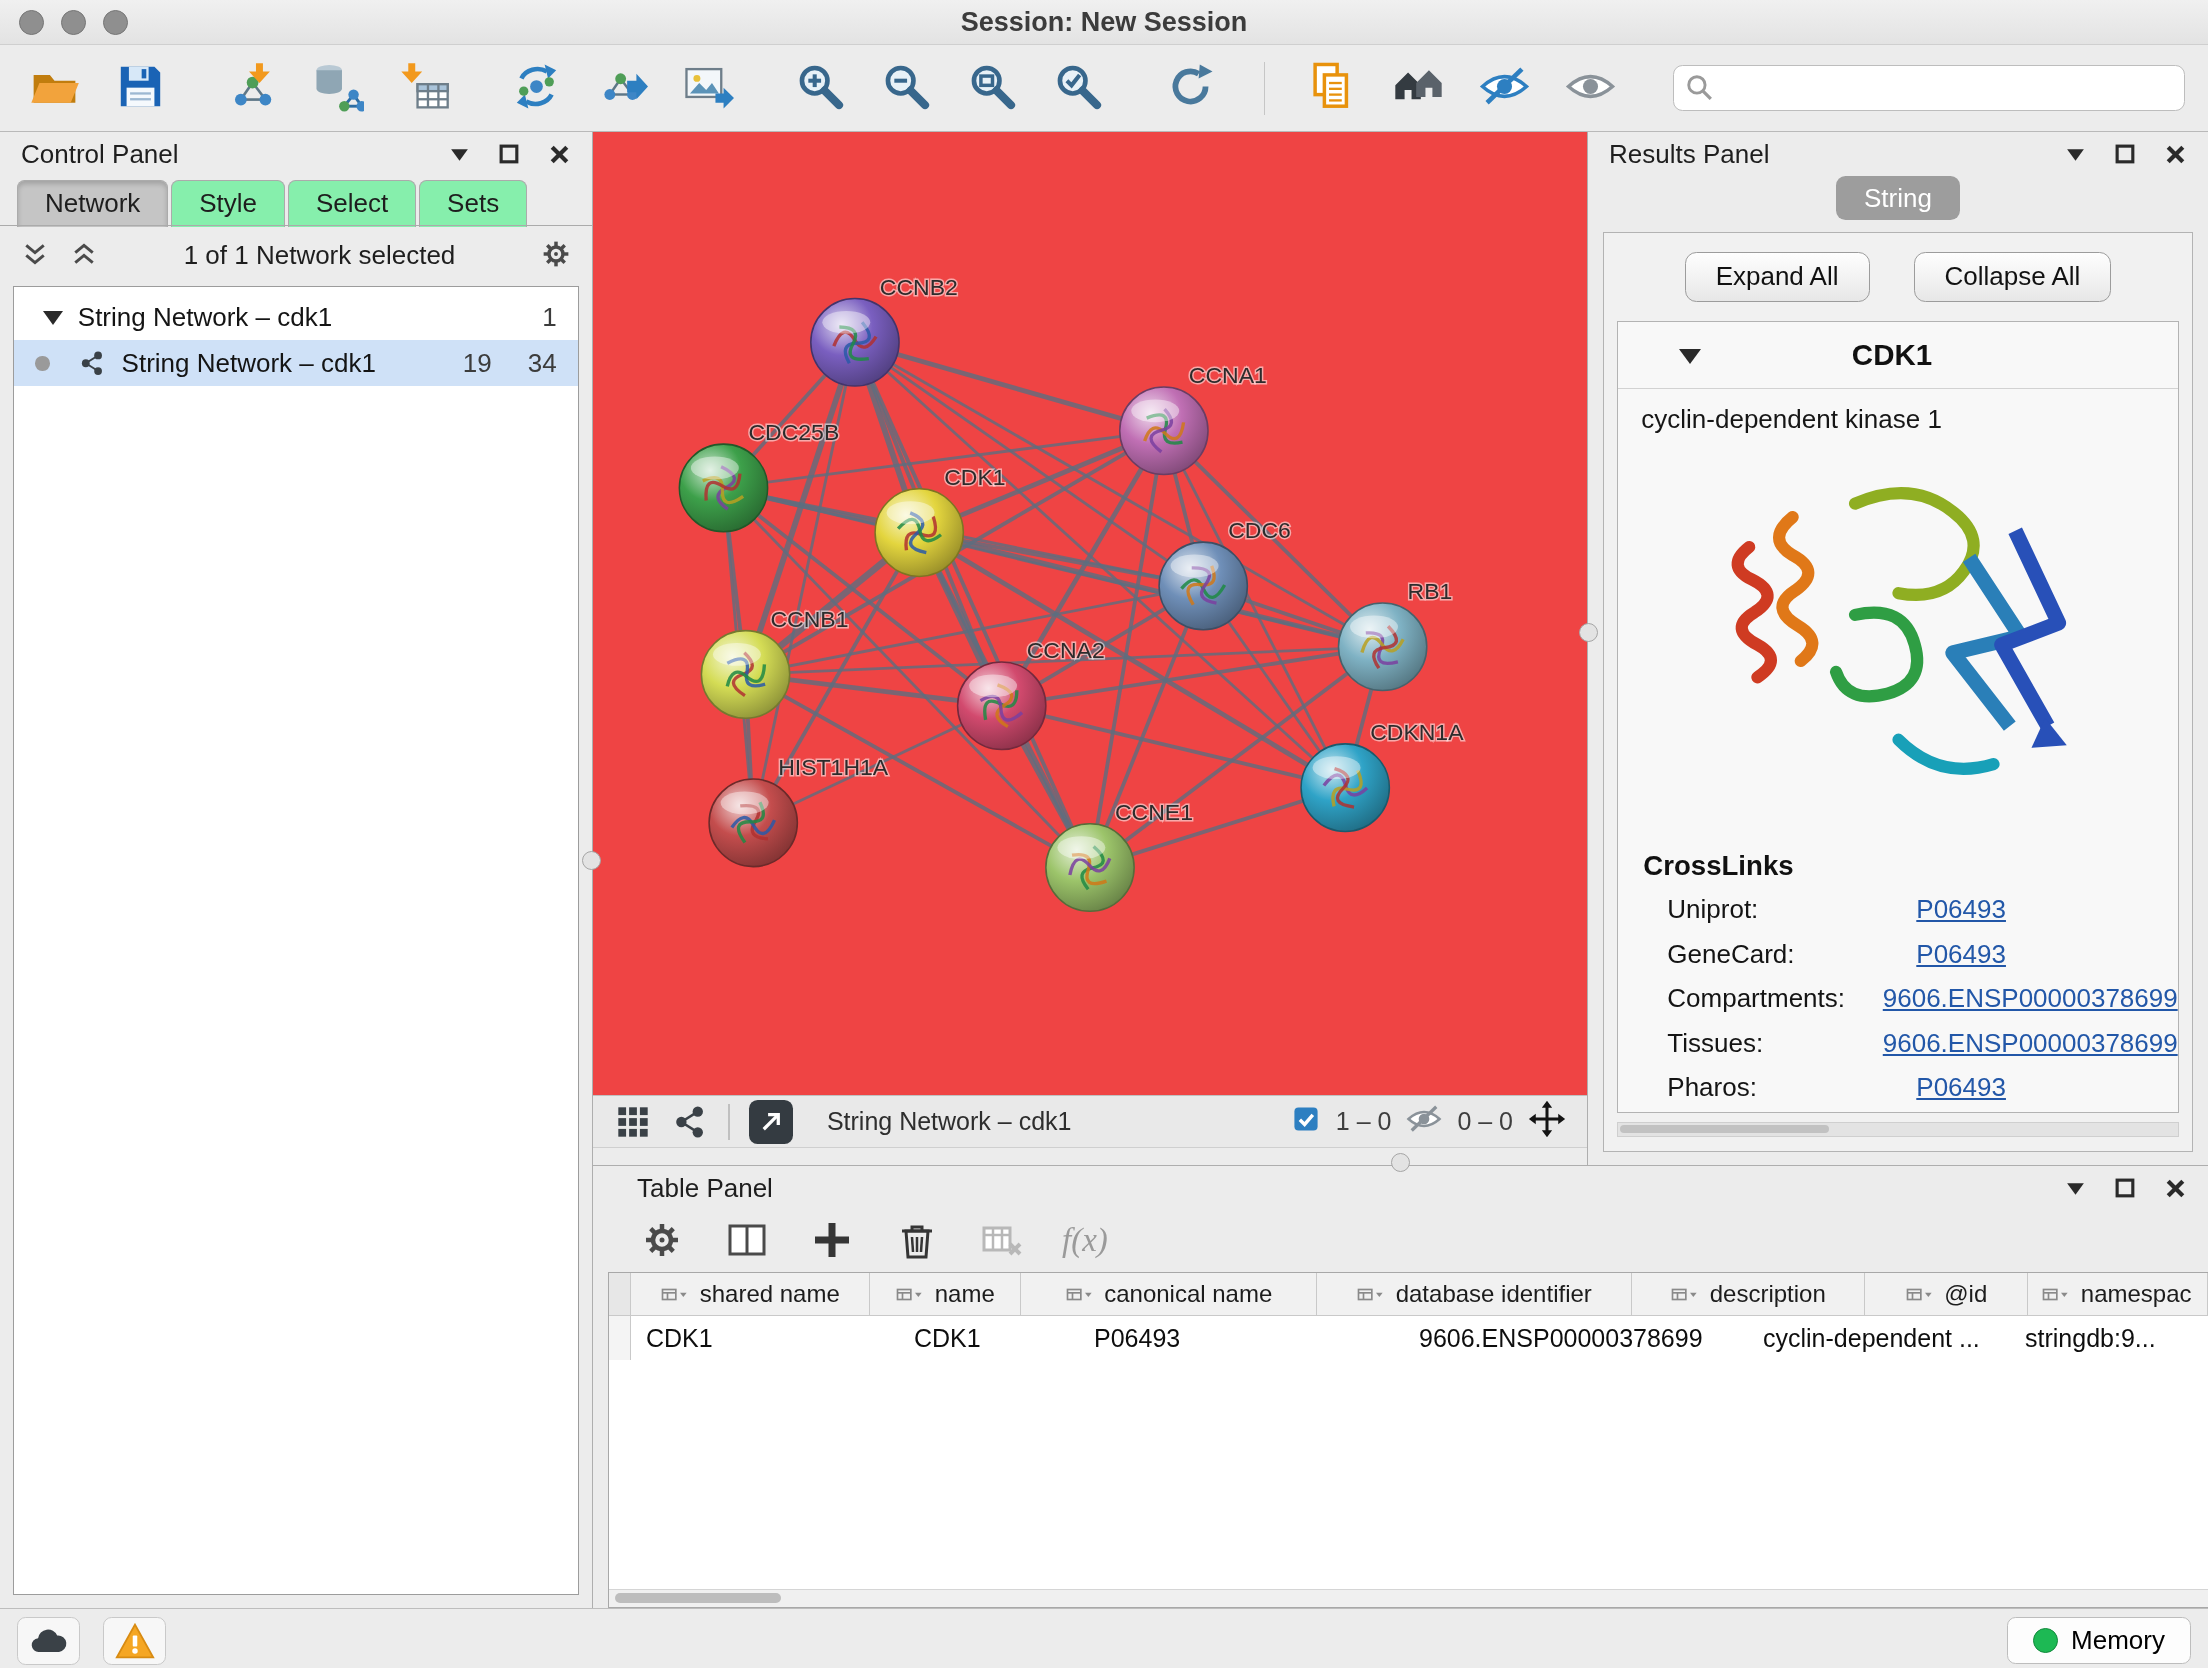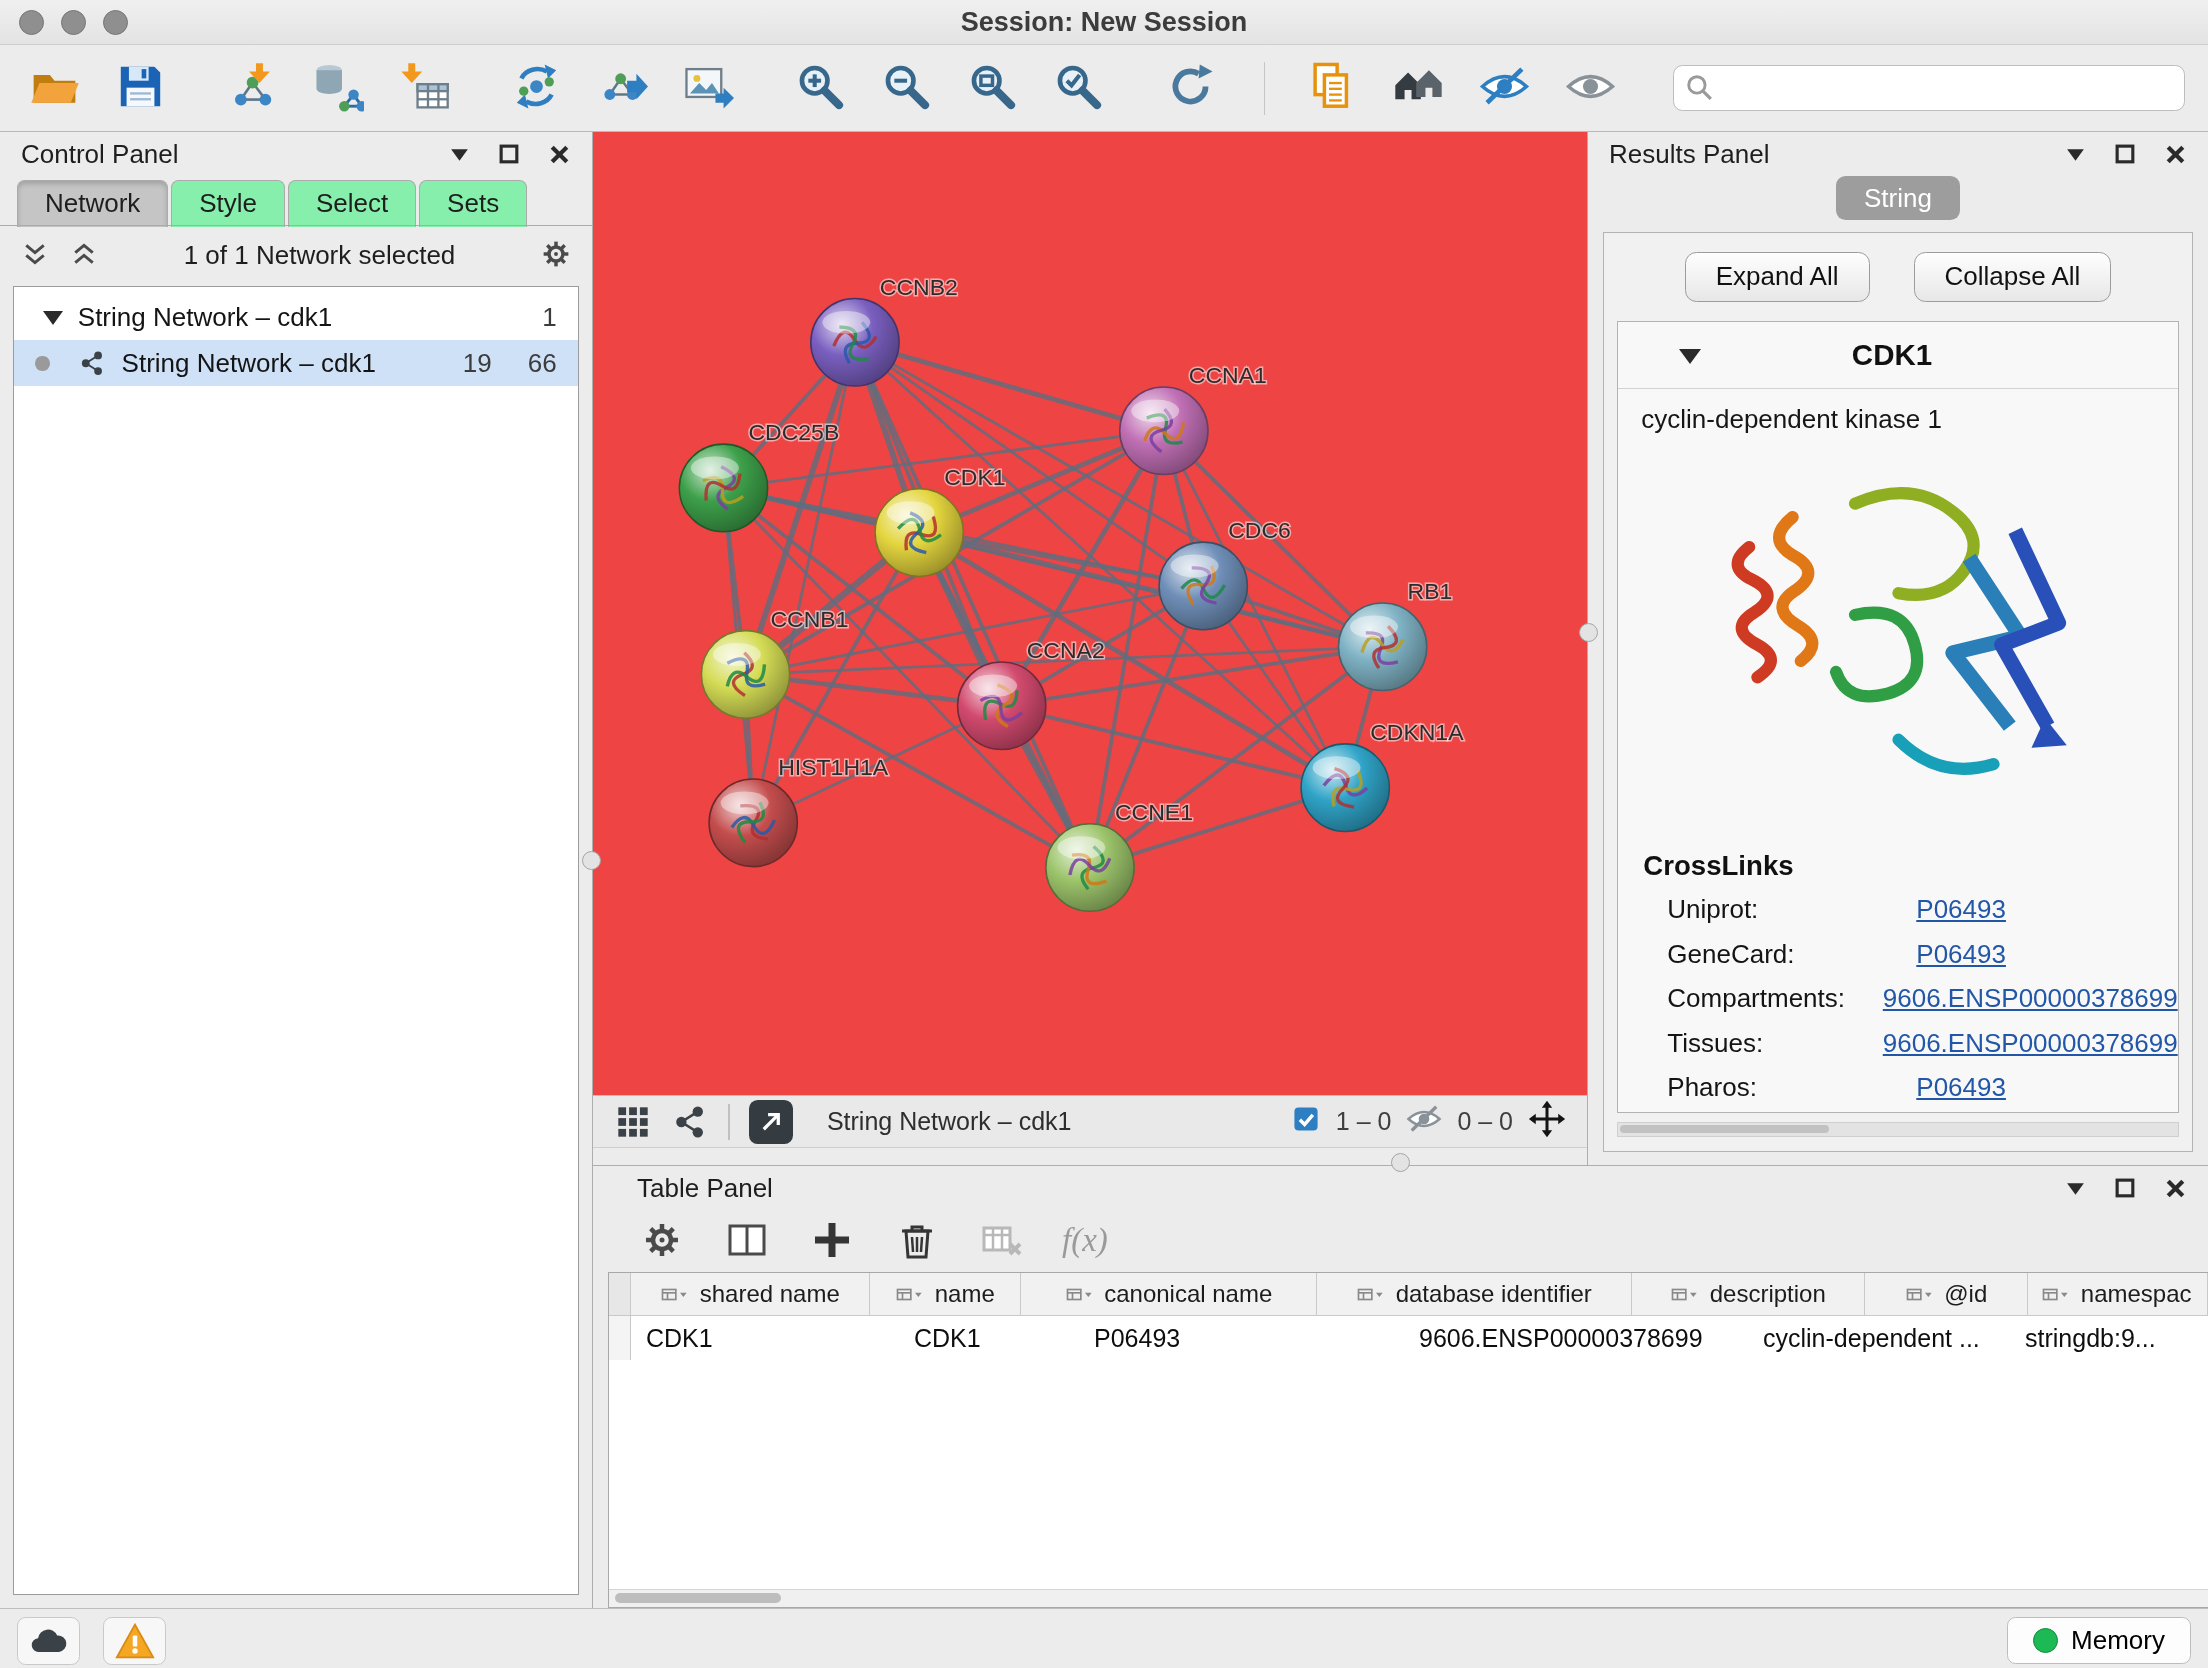--- a/index.html
+++ b/index.html
@@ -375,21 +375,21 @@
                   <line x1="12" y1="22" x2="31" y2="34"></line>
                 </g>
                 <circle cx="12" cy="22" r="6" fill="#3a4147"></circle>
                 <circle cx="31" cy="10" r="6" fill="#3a4147"></circle>
                 <circle cx="31" cy="34" r="6" fill="#3a4147"></circle>
               </svg>
             </span>
             <span class="tree-label">String Network – cdk1</span>
             <span class="tree-right">
               <span>19</span>
-              <span>66</span>
+              <span>34</span>
             </span>
           </div>
         </div>
     </aside>
 
     <div class="right-region">
       <div class="top-row">
 
         <div class="center-col">
           <div class="net-canvas">

